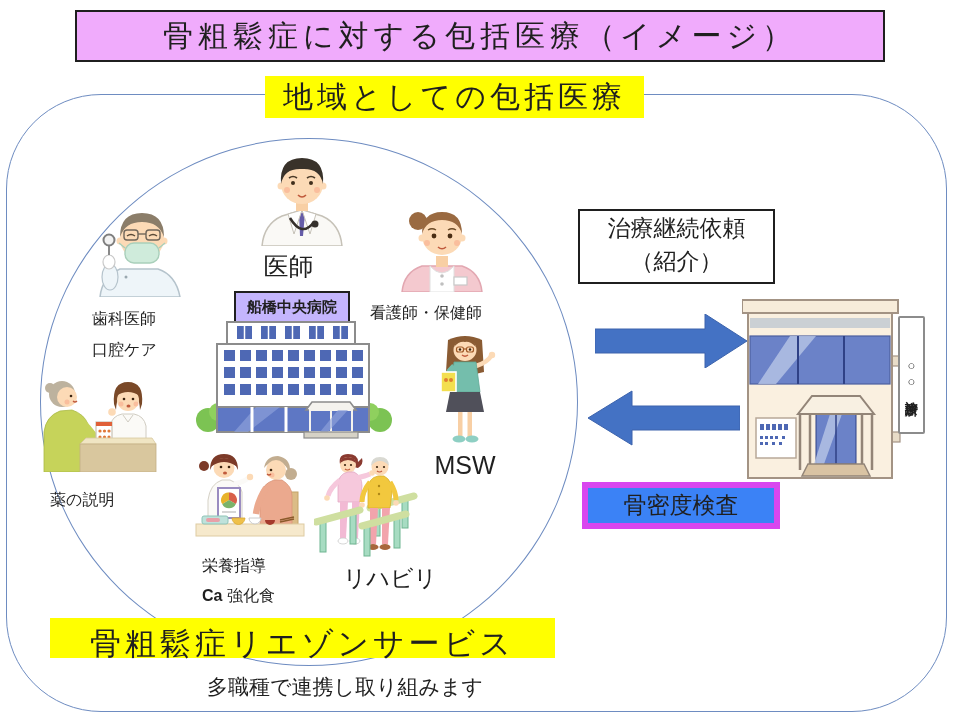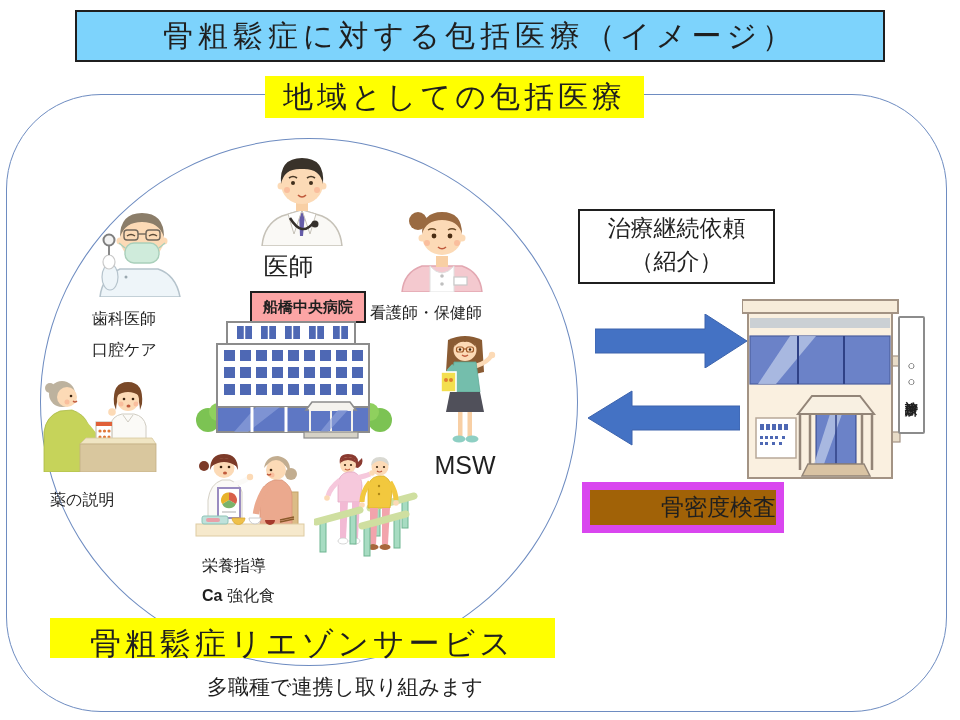--- a/index.html
+++ b/index.html
@@ -1,35 +1,35 @@
 <!DOCTYPE html>
 <html><head>
 <meta charset="utf-8">
 <style>
   html,body{margin:0;padding:0;background:#fff;}
   #slide{position:relative;width:960px;height:720px;background:#ffffff;overflow:hidden;
          font-family:"Liberation Sans","DejaVu Sans",sans-serif;color:#1f1f1f;}
   .abs{position:absolute;}
   .outer-boundary{left:6px;top:94px;width:939px;height:616px;border:1.6px solid #6E8CC1;border-radius:95px;background:#fff;}
   .team-ellipse{left:40px;top:138px;width:536px;height:526px;border:1.6px solid #6E8CC1;border-radius:50%;}
-  .title-box{left:75px;top:10px;width:806px;height:48px;border:2px solid #1f1f1f;background:#7dd3fc;
+  .title-box{left:75px;top:10px;width:806px;height:48px;border:2px solid #1f1f1f;background:#f0abfc;
              font-size:30px;letter-spacing:5px;line-height:48px;text-align:center;}
   .region-label{left:265px;top:76px;width:379px;height:42px;background:#FFFF00;
                 font-size:30px;letter-spacing:4px;line-height:42px;text-align:center;}
   .liaison-label{left:50px;top:618px;width:505px;height:40px;background:#FFFF00;
                  font-size:31px;letter-spacing:4px;line-height:52px;text-align:center;}
   .footer-note{left:153px;top:673px;width:330px;font-size:21px;text-align:right;}
   .member-label{font-size:16px;line-height:31px;}
   .center{text-align:center;}
-  .hospital-sign{left:234px;top:291px;width:112px;height:28px;border:2px solid #1f1f1f;background:#fca5a5;
-                 font-size:15px;font-weight:bold;line-height:28px;text-align:center;margin-left:16px;}
+  .hospital-sign{left:234px;top:291px;width:112px;height:28px;border:2px solid #1f1f1f;background:#c4b5fd;
+                 font-size:15px;font-weight:bold;line-height:28px;text-align:center;}
   .ref-box{left:578px;top:209px;width:193px;height:70px;border:2px solid #1f1f1f;background:#fff;
            font-size:23px;line-height:33px;text-align:center;padding-top:1px;box-sizing:content-box;}
-  .bmd-box{left:582px;top:482px;width:186px;height:35px;border:8px solid #d946ef;background:#a16207;
-           font-size:23px;line-height:35px;text-align:right;}
+  .bmd-box{left:582px;top:482px;width:186px;height:35px;border:6px solid #d946ef;background:#3b82f6;
+           font-size:23px;line-height:35px;text-align:center;}
   .clinic-sign{left:898px;top:316px;width:23px;height:114px;border:2px solid #8C8C8C;background:#fff;border-radius:2px;
                writing-mode:vertical-rl;text-orientation:upright;font-size:13px;font-weight:bold;
                text-align:center;letter-spacing:1px;line-height:23px;}
   svg{display:block;}
 </style>
 </head>
 <body>
 
 <div id="slide">
 
@@ -316,20 +316,21 @@
     <ellipse cx="71" cy="97" rx="5.5" ry="3" fill="#A8663C"></ellipse>
     <g fill="#A7DCC2" stroke="#6FB591" stroke-width="1">
       <rect x="6" y="70" width="6" height="32"></rect>
         <rect x="36" y="62" width="6" height="32"></rect>
       <rect x="50" y="74" width="6" height="32"></rect>
         <rect x="80" y="66" width="6" height="32"></rect>
     </g>
     <line x1="2" y1="72" x2="46" y2="60" stroke="#CFDFA0" stroke-width="7" stroke-linecap="round"></line>
     <line x1="48" y1="76" x2="92" y2="64" stroke="#CFDFA0" stroke-width="7" stroke-linecap="round"></line>
   </svg>
+  <div class="abs member-label" style="left:343px;top:563px;font-size:23px">リハビリ</div>
 
   <div class="abs ref-box">
     <div>治療継続依頼</div>
     <div>（紹介）</div>
   </div>
 
   <svg class="abs" style="left:595px;top:314px" width="152" height="54" viewBox="0 0 152 54">
     <polygon points="0,15 110,15 110,0 152,27 110,54 110,39 0,39" fill="#4472C4" stroke="#3C63AC" stroke-width="1"></polygon>
   </svg>
   <svg class="abs" style="left:588px;top:389px" width="152" height="58" viewBox="0 0 152 58">

